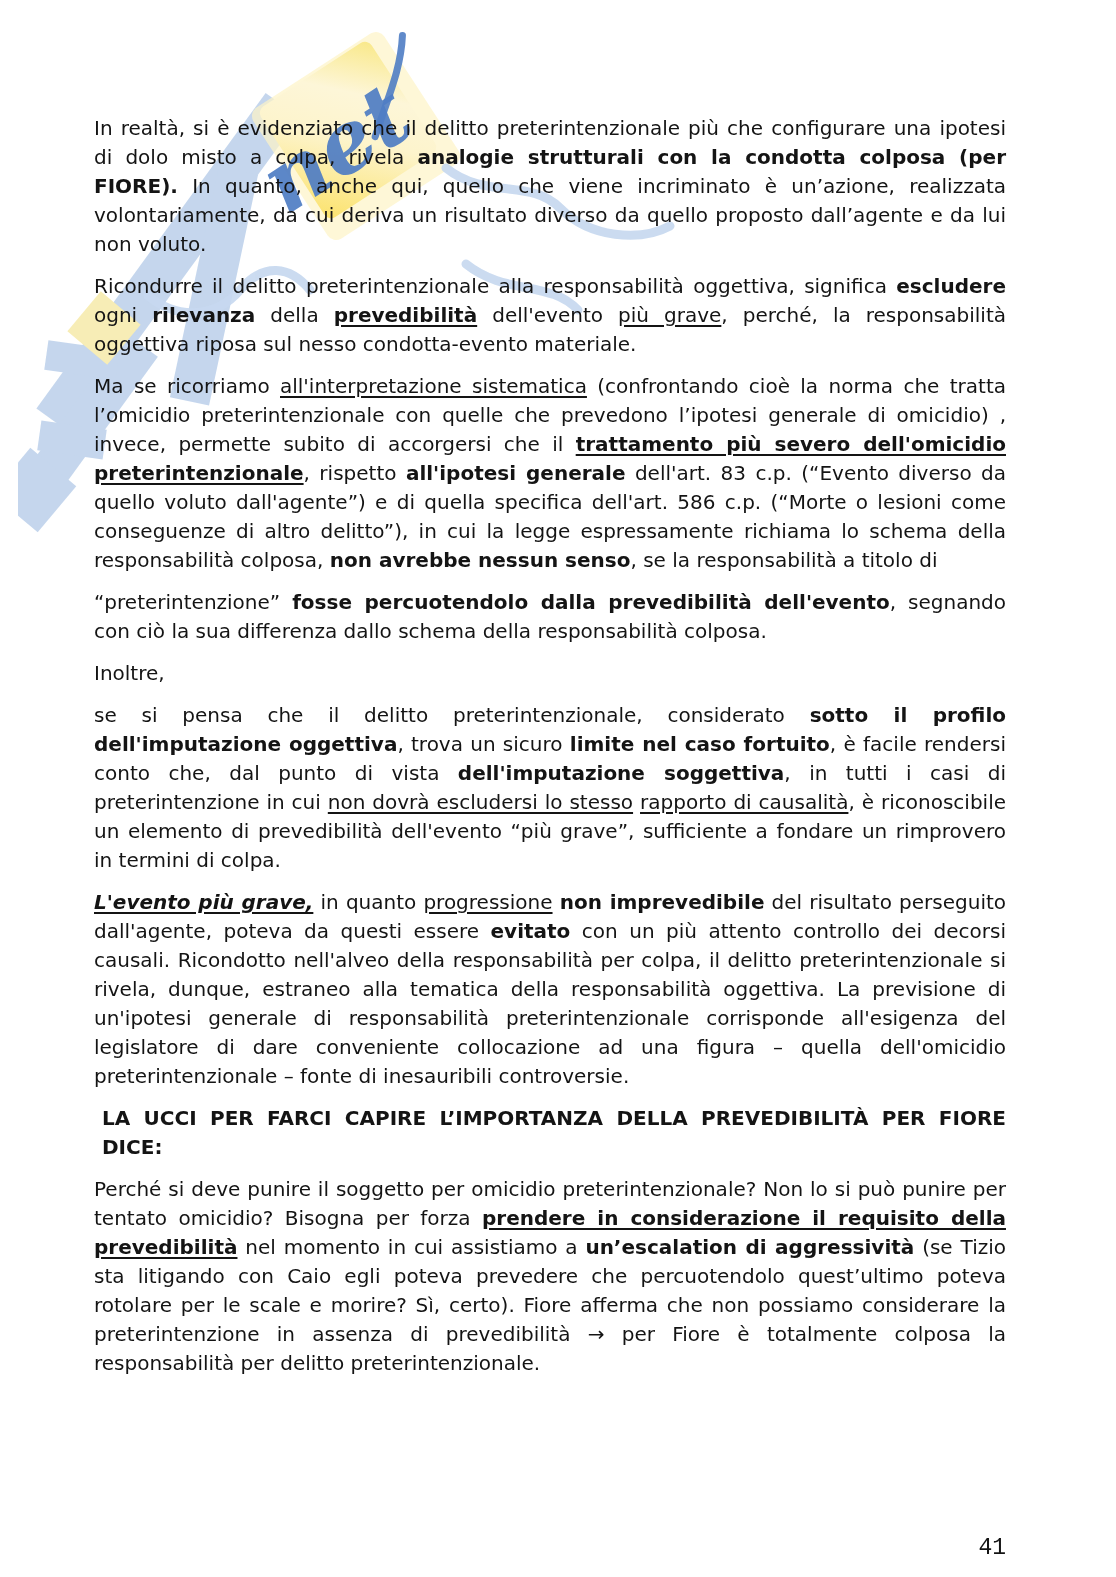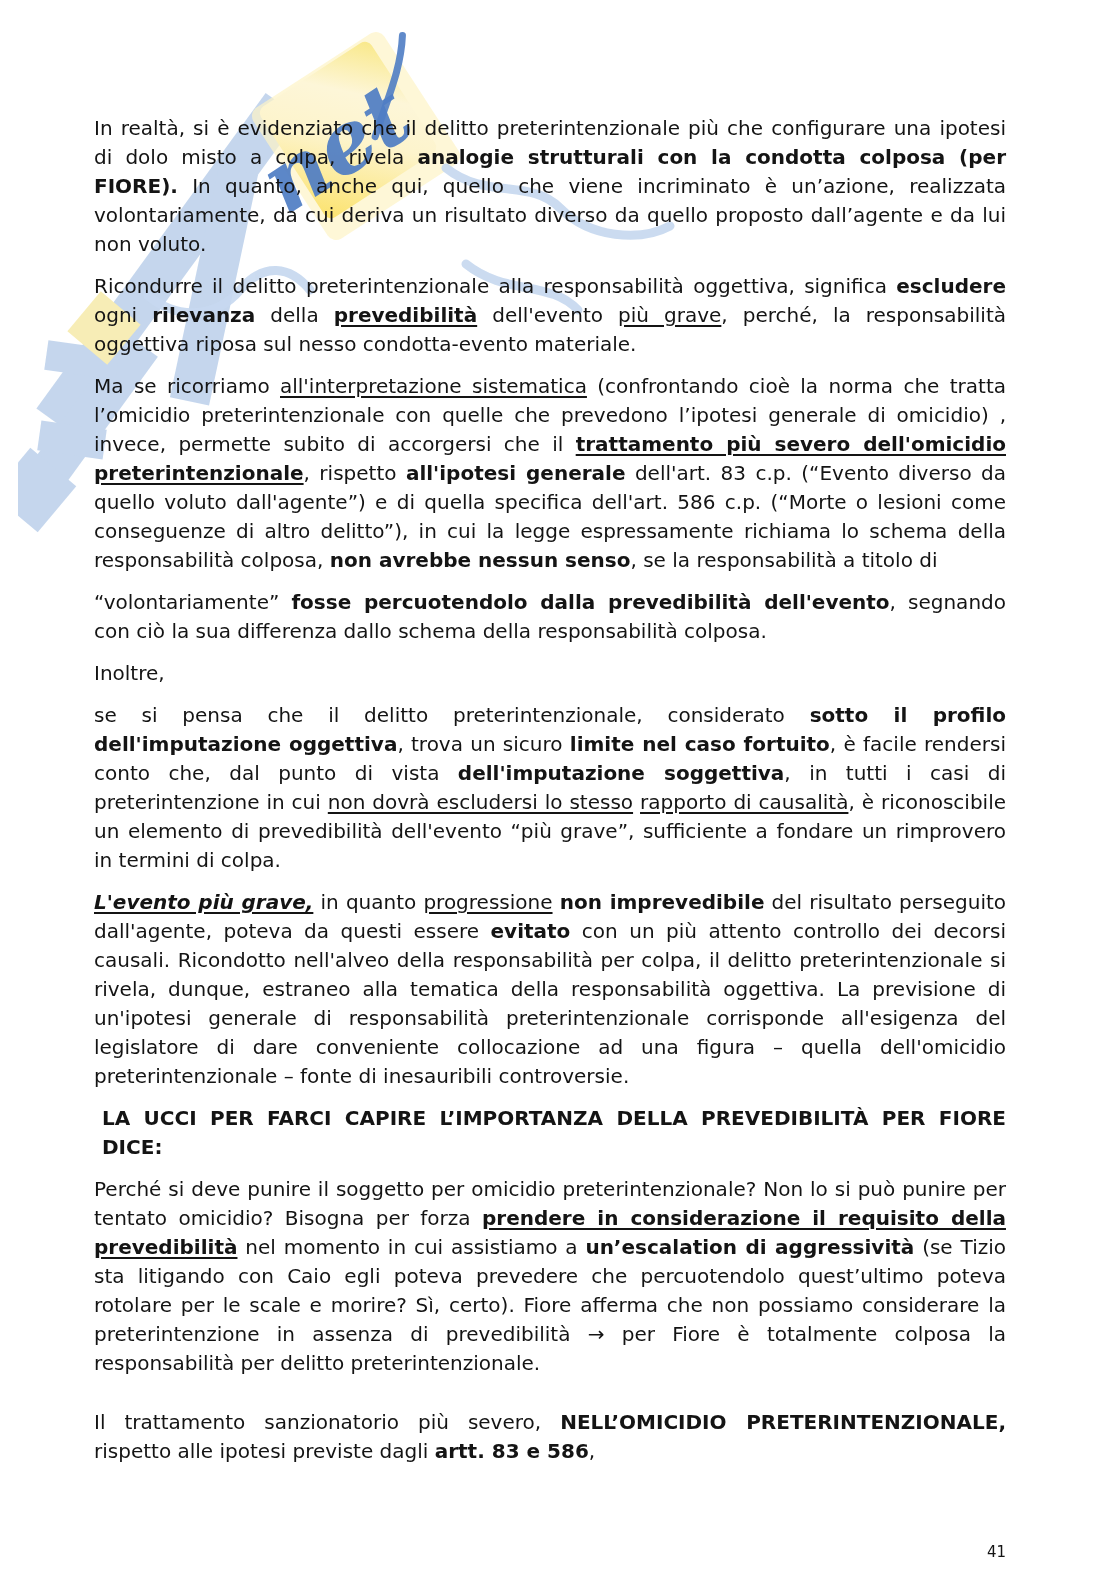--- a/index.html
+++ b/index.html
@@ -22,21 +22,21 @@
     text-align:justify;
   }
   .para{margin:0 0 13px 0;}
   .para.gap-before{margin-top:30px;}
   .heading{font-weight:bold;margin:0 0 13px 8px;}
   .b{font-weight:bold;}
   .i{font-style:italic;}
   .u{text-decoration:underline;text-decoration-thickness:2px;text-underline-offset:3px;}
   .pageno{
     position:absolute;right:110px;bottom:16px;
-    font-size:15px;color:#141414;
+    font-size:23px;color:#141414;font-family:Liberation Mono, monospace;
   }
 </style>
 </head>
 <body>
 
 <div class="page">
 
   <div class="watermark">
     <svg width="720" height="520" viewBox="0 0 720 520" xmlns="http://www.w3.org/2000/svg">
       <defs>
@@ -73,23 +73,22 @@
         <path d="M428 140 C 468 172, 512 150, 542 180 S 622 214, 652 198"></path>
         <path d="M448 236 C 488 268, 532 252, 560 282"></path>
       </g>
     </svg>
   </div>
 
   <main class="doc" id="doc-body">
       <p class="para"><span>In realtà, si è evidenziato che il delitto preterintenzionale più che configurare una ipotesi di dolo misto a colpa, rivela </span><span class="b">analogie strutturali con la condotta colposa (per FIORE).</span><span> In quanto, anche qui, quello che viene incriminato è un’azione, realizzata volontariamente, da cui deriva un risultato diverso da quello proposto dall’agente e da lui non voluto.</span></p>
       <p class="para"><span>Ricondurre il delitto preterintenzionale alla responsabilità oggettiva, significa </span><span class="b">escludere</span><span> ogni </span><span class="b">rilevanza</span><span> della </span><span class="b u">prevedibilità</span><span> dell'evento </span><span class="u">più grave</span><span>, perché, la responsabilità oggettiva riposa sul nesso condotta-evento materiale.</span></p>
       <p class="para"><span>Ma se ricorriamo </span><span class="u">all'interpretazione sistematica</span><span> (confrontando cioè la norma che tratta l’omicidio preterintenzionale con quelle che prevedono l’ipotesi generale di omicidio) , invece, permette subito di accorgersi che il </span><span class="b u">trattamento più severo dell'omicidio preterintenzionale</span><span>, rispetto </span><span class="b">all'ipotesi generale</span><span> dell'art. 83 c.p. (“Evento diverso da quello voluto dall'agente”) e di quella specifica dell'art. 586 c.p. (“Morte o lesioni come conseguenze di altro delitto”), in cui la legge espressamente richiama lo schema della responsabilità colposa, </span><span class="b">non avrebbe nessun senso</span><span>, se la responsabilità a titolo di</span></p>
-      <p class="para"><span>“volontariamente” </span><span class="b">fosse percuotendolo dalla prevedibilità dell'evento</span><span>, segnando con ciò la sua differenza dallo schema della responsabilità colposa.</span></p>
+      <p class="para"><span>“preterintenzione” </span><span class="b">fosse percuotendolo dalla prevedibilità dell'evento</span><span>, segnando con ciò la sua differenza dallo schema della responsabilità colposa.</span></p>
       <p class="para"><span>Inoltre,</span></p>
       <p class="para"><span>se si pensa che il delitto preterintenzionale, considerato </span><span class="b">sotto il profilo dell'imputazione oggettiva</span><span>, trova un sicuro </span><span class="b">limite nel caso fortuito</span><span>, è facile rendersi conto che, dal punto di vista </span><span class="b">dell'imputazione soggettiva</span><span>, in tutti i casi di preterintenzione in cui </span><span class="u">non dovrà escludersi lo stesso</span><span> </span><span class="u">rapporto di causalità</span><span>, è riconoscibile un elemento di prevedibilità dell'evento “più grave”, sufficiente a fondare un rimprovero in termini di colpa.</span></p>
       <p class="para"><span class="b u i">L'evento più grave,</span><span> in quanto </span><span class="u">progressione</span><span> </span><span class="b">non imprevedibile</span><span> del risultato perseguito dall'agente, poteva da questi essere </span><span class="b">evitato</span><span> con un più attento controllo dei decorsi causali. Ricondotto nell'alveo della responsabilità per colpa, il delitto preterintenzionale si rivela, dunque, estraneo alla tematica della responsabilità oggettiva. La previsione di un'ipotesi generale di responsabilità preterintenzionale corrisponde all'esigenza del legislatore di dare conveniente collocazione ad una figura – quella dell'omicidio preterintenzionale – fonte di inesauribili controversie.</span></p>
       <p class="heading"><span>LA UCCI PER FARCI CAPIRE L’IMPORTANZA DELLA PREVEDIBILITÀ PER FIORE DICE:</span></p>
       <p class="para"><span>Perché si deve punire il soggetto per omicidio preterintenzionale? Non lo si può punire per tentato omicidio? Bisogna per forza </span><span class="b u">prendere in considerazione il requisito della prevedibilità</span><span> nel momento in cui assistiamo a </span><span class="b">un’escalation di aggressività</span><span> (se Tizio sta litigando con Caio egli poteva prevedere che percuotendolo quest’ultimo poteva rotolare per le scale e morire? Sì, certo). Fiore afferma che non possiamo considerare la preterintenzione in assenza di prevedibilità → per Fiore è totalmente colposa la responsabilità per delitto preterintenzionale.</span></p>
-      <p class="para gap-before"><span>Il trattamento sanzionatorio più severo, </span><span class="b">NELL’OMICIDIO PRETERINTENZIONALE,</span><span> rispetto alle ipotesi previste dagli </span><span class="b">artt. 83 e 586</span><span>,</span></p>
     </main>
 
   <div class="pageno">41</div>
 </div>
 
 </body></html>

